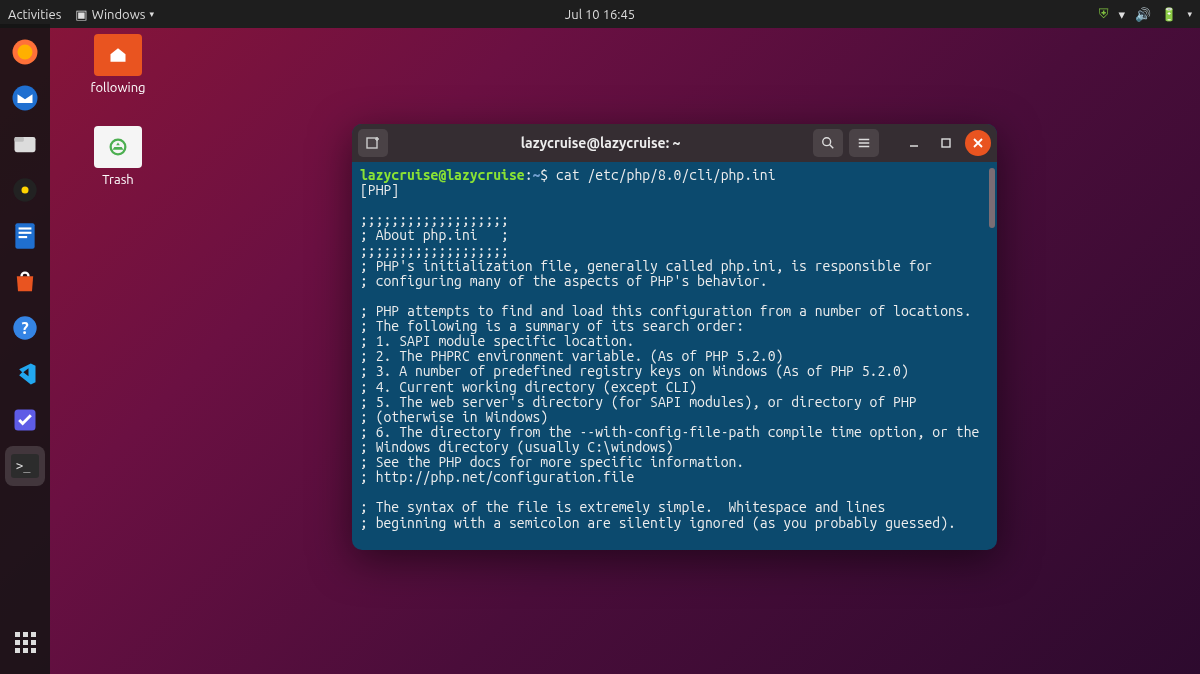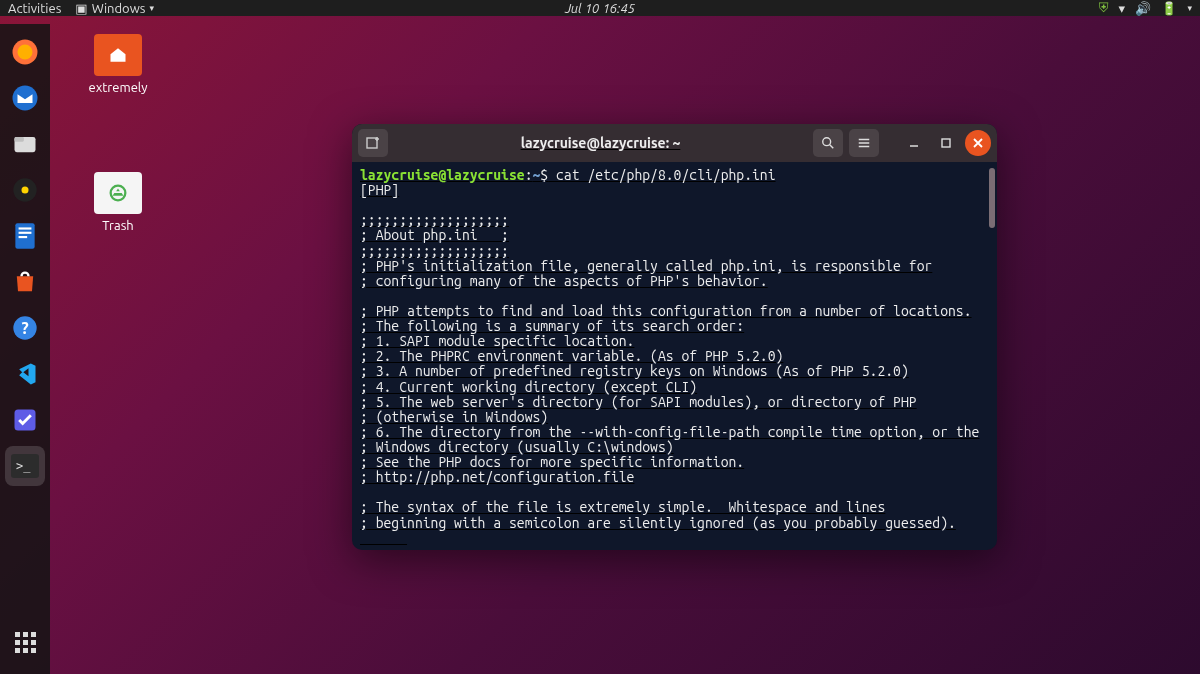--- a/index.html
+++ b/index.html
@@ -5,30 +5,30 @@
 * { margin: 0; padding: 0; box-sizing: border-box; }
 body {
   width: 1200px;
   height: 674px;
   font-family: Ubuntu, "Segoe UI", sans-serif;
   background: linear-gradient(135deg, #8b1538 0%, #6b1042 30%, #4a0d3a 60%, #2d0a2e 100%);
   overflow: hidden;
   position: relative;
 }
 .topbar {
-  height: 16px;
+  height: 28px;
   background: #1e1e1e;
   color: #ddd;
   display: flex;
   align-items: center;
   font-size: 13px;
   padding: 0 8px;
 }
 .topbar-left { display: flex; gap: 14px; align-items: center; }
-.topbar-center { position: absolute; left: 50%; transform: translateX(-50%); font-style: italic; }
+.topbar-center { position: absolute; left: 50%; transform: translateX(-50%); }
 .topbar-right { margin-left: auto; display: flex; gap: 10px; align-items: center; }
 .topbar-item { display: flex; align-items: center; gap: 4px; }
 .dropdown-arrow { font-size: 9px; }
 .dock {
   position: absolute;
   left: 0;
   top: 24px;
   bottom: 0;
   width: 50px;
   background: rgba(20, 20, 20, 0.85);
@@ -83,27 +83,26 @@
   font-size: 22px;
 }
 .folder-box { background: #e95420; }
 .trash-box { background: #f5f5f5; }
 .terminal-window {
   position: absolute;
   left: 302px;
   top: 100px;
   width: 645px;
   height: 426px;
-  background: #0f172a;
+  background: #0c4a6e;
   border-radius: 10px;
   box-shadow: 0 10px 40px rgba(0,0,0,0.5);
   overflow: hidden;
   display: flex;
   flex-direction: column;
-  text-decoration: underline;
 }
 .titlebar {
   height: 38px;
   background: #352d32;
   display: flex;
   align-items: center;
   padding: 0 6px;
   gap: 6px;
 }
 .titlebar-btn {
@@ -256,23 +255,23 @@
   </div>
 </div>
 
 <div class="desktop">
   <div class="desktop-icon" style="left:28px; top:10px;">
     <div class="icon-box folder-box">
       <svg width="22" height="20" viewBox="0 0 24 24">
           <path d="M3 11l9-7 9 7v9H3z" fill="#fff"></path>
         </svg>
     </div>
-    <div>extremely</div>
-  </div>
-  <div class="desktop-icon" style="left:28px; top:102px;margin-top:46px;">
+    <div>following</div>
+  </div>
+  <div class="desktop-icon" style="left:28px; top:102px;">
     <div class="icon-box trash-box">
       <svg width="22" height="22" viewBox="0 0 24 24">
           <path d="M12 4a8 8 0 100 16 8 8 0 000-16z" fill="none" stroke="#4caf50" stroke-width="2.5"></path>
           <path d="M8 12l-2 3h12l-2-3" fill="#4caf50"></path>
           <path d="M12 7l2 3h-4z" fill="#4caf50"></path>
         </svg>
     </div>
     <div>Trash</div>
   </div>
 

